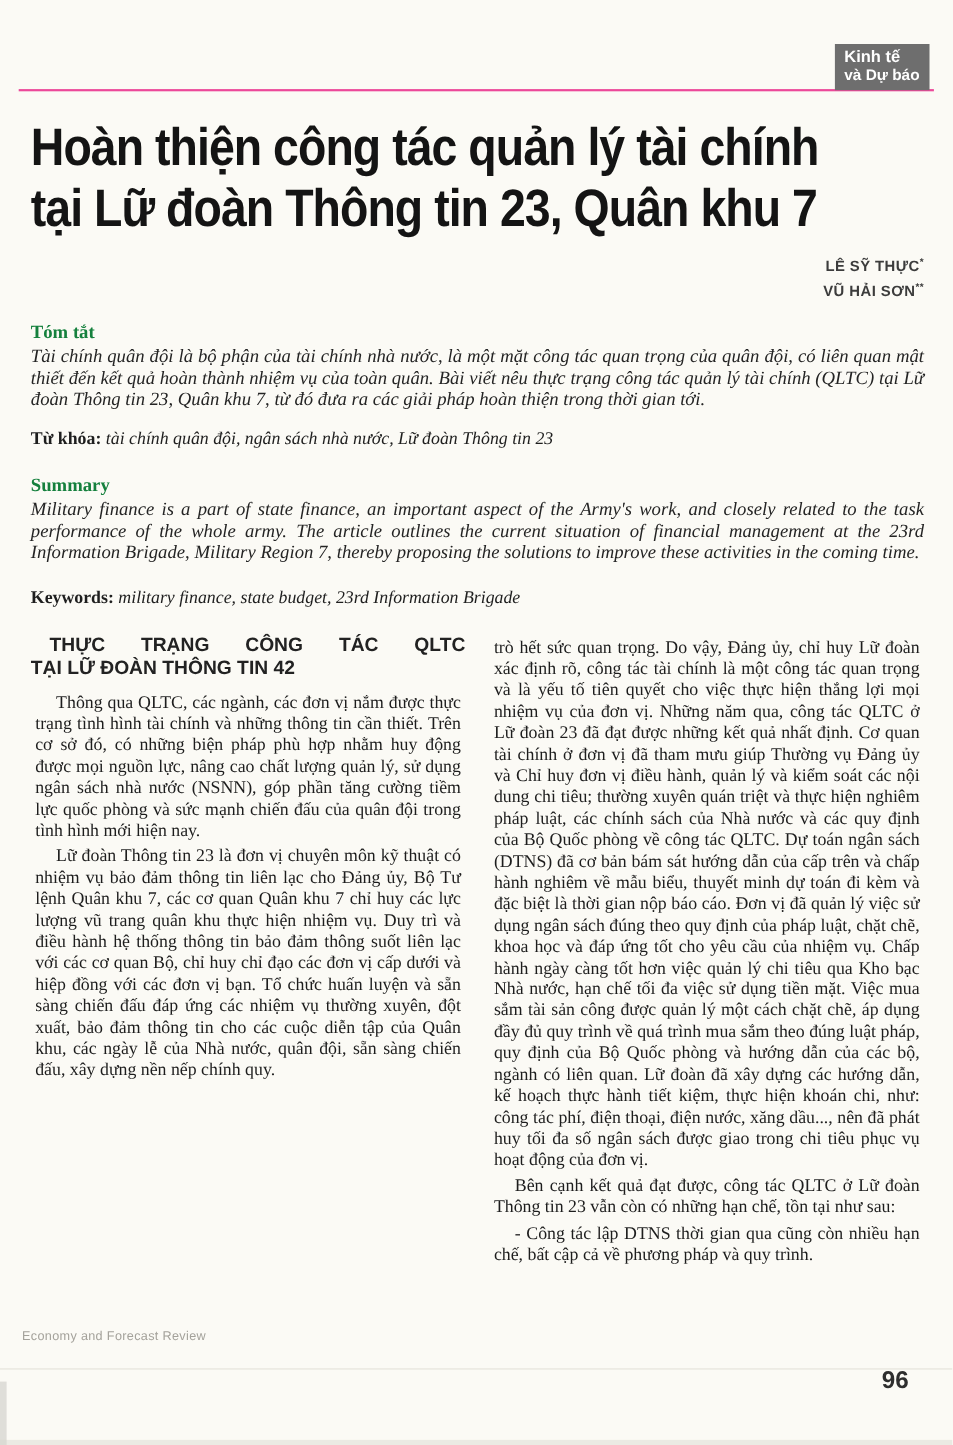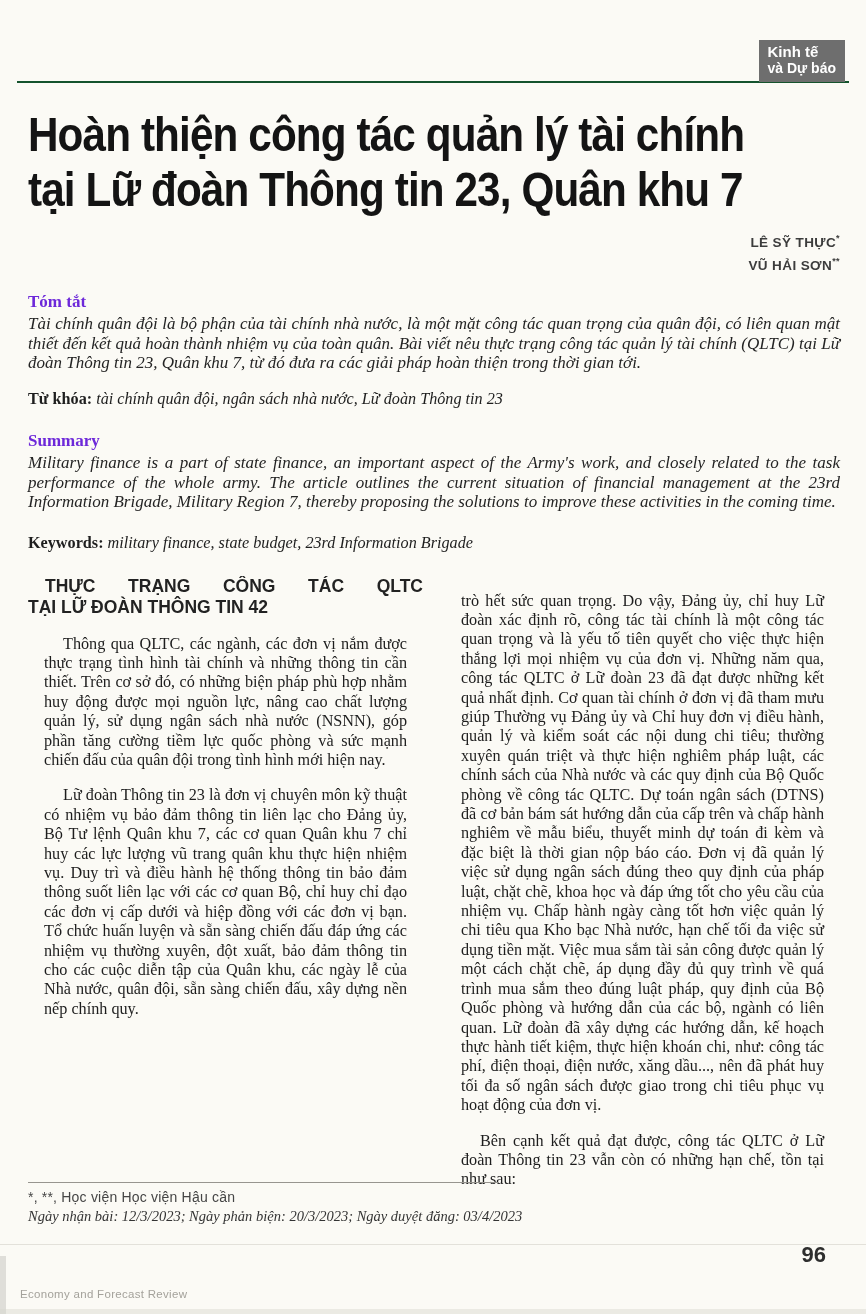--- a/index.html
+++ b/index.html
@@ -8,21 +8,21 @@
     width:866px;height:1314px;
     background:#fbfaf5;
     overflow:hidden;
     color:#1e1e1e;
     font-family:"Liberation Serif",serif;
   }
   
   .header{
     height:81px;
     margin:0 17px;
-    border-bottom:2px solid #14532d;
+    border-bottom:2px solid #ec4899;
     position:relative;
   }
   .badge{
     position:absolute;
     right:4px;top:40px;
     background:#6e6e6e;
     color:#fff;
     padding:3px 9px 5px 9px;
     font-family:"Liberation Sans",sans-serif;
     font-weight:700;
@@ -53,21 +53,21 @@
     font-size:13.5px;
     line-height:18px;
     letter-spacing:0.4px;
     color:#3c3c3c;
   }
   .authors sup{font-size:9px;}
   
   .sec-label{
     font-weight:700;
     font-size:17px;
-    color:#6d28d9;
+    color:#15803d;
     margin-top:18px;
   }
   .abstract-text{
     font-style:italic;
     font-size:17px;
     line-height:19.6px;
     text-align:justify;
     color:#242424;
     margin-top:2px;
   }
@@ -88,21 +88,21 @@
     overflow:hidden;
     justify-content:space-between;
   }
   .col{
     width:395px;
     font-size:16.2px;
     line-height:19.4px;
     text-align:justify;
     color:#1d1d1d;
   }
-  .col p{margin:16px;text-indent:19px;}
+  .col p{margin:4px;text-indent:19px;}
   .col p.no-indent{text-indent:0;}
   .section-heading{
     font-family:"Liberation Sans",sans-serif;
     font-weight:700;
     font-size:17.5px;
     line-height:21.5px;
     color:#222;
     margin-bottom:11px;
   }
   .section-heading .h1{
@@ -134,21 +134,21 @@
     margin-top:3px;
   }
   
   .footer-rule{
     position:absolute;
     left:0;right:0;top:1244px;
     border-top:1px solid #e3e1da;
   }
   .journal-name{
     position:absolute;
-    left:20px;top:1288px;
+    left:20px;top:1209px;
     font-family:"Liberation Sans",sans-serif;
     font-size:11.5px;
     color:#a4a29b;
     letter-spacing:0.3px;
   }
   .page-number{
     position:absolute;
     right:40px;top:1242px;
     font-family:"Liberation Sans",sans-serif;
     font-weight:700;
@@ -216,25 +216,20 @@
       </div>
       <div class="col">
         <p class="no-indent">trò hết sức quan trọng. Do vậy, Đảng ủy, chỉ huy Lữ đoàn xác định rõ, công tác tài chính là một công tác quan trọng và là yếu tố tiên quyết cho việc thực hiện thắng lợi mọi nhiệm vụ của đơn vị. Những năm qua, công tác QLTC ở Lữ đoàn 23 đã đạt được những kết quả nhất định. Cơ quan tài chính ở đơn vị đã tham mưu giúp Thường vụ Đảng ủy và Chỉ huy đơn vị điều hành, quản lý và kiểm soát các nội dung chi tiêu; thường xuyên quán triệt và thực hiện nghiêm pháp luật, các chính sách của Nhà nước và các quy định của Bộ Quốc phòng về công tác QLTC. Dự toán ngân sách (DTNS) đã cơ bản bám sát hướng dẫn của cấp trên và chấp hành nghiêm về mẫu biểu, thuyết minh dự toán đi kèm và đặc biệt là thời gian nộp báo cáo. Đơn vị đã quản lý việc sử dụng ngân sách đúng theo quy định của pháp luật, chặt chẽ, khoa học và đáp ứng tốt cho yêu cầu của nhiệm vụ. Chấp hành ngày càng tốt hơn việc quản lý chi tiêu qua Kho bạc Nhà nước, hạn chế tối đa việc sử dụng tiền mặt. Việc mua sắm tài sản công được quản lý một cách chặt chẽ, áp dụng đầy đủ quy trình về quá trình mua sắm theo đúng luật pháp, quy định của Bộ Quốc phòng và hướng dẫn của các bộ, ngành có liên quan. Lữ đoàn đã xây dựng các hướng dẫn, kế hoạch thực hành tiết kiệm, thực hiện khoán chi, như: công tác phí, điện thoại, điện nước, xăng dầu..., nên đã phát huy tối đa số ngân sách được giao trong chi tiêu phục vụ hoạt động của đơn vị.</p>
         <p>Bên cạnh kết quả đạt được, công tác QLTC ở Lữ đoàn Thông tin 23 vẫn còn có những hạn chế, tồn tại như sau:</p>
         <p>- Công tác lập DTNS thời gian qua cũng còn nhiều hạn chế, bất cập cả về phương pháp và quy trình.</p>
       </div>
     </div>
 
   </div>
 
-  <div class="footnotes">
-    <div class="fn-rule"></div>
-    <div class="affiliation">*, **, Học viện Học viện Hậu cần</div>
-    <div class="dates">Ngày nhận bài: 12/3/2023; Ngày phản biện: 20/3/2023; Ngày duyệt đăng: 03/4/2023</div>
-  </div>
 
   <div class="footer-rule"></div>
   <div class="journal-name">Economy and Forecast Review</div>
   <div class="page-number">96</div>
 
   <div class="edge-left"></div>
   <div class="edge-bottom"></div>
 
 </div>
 

